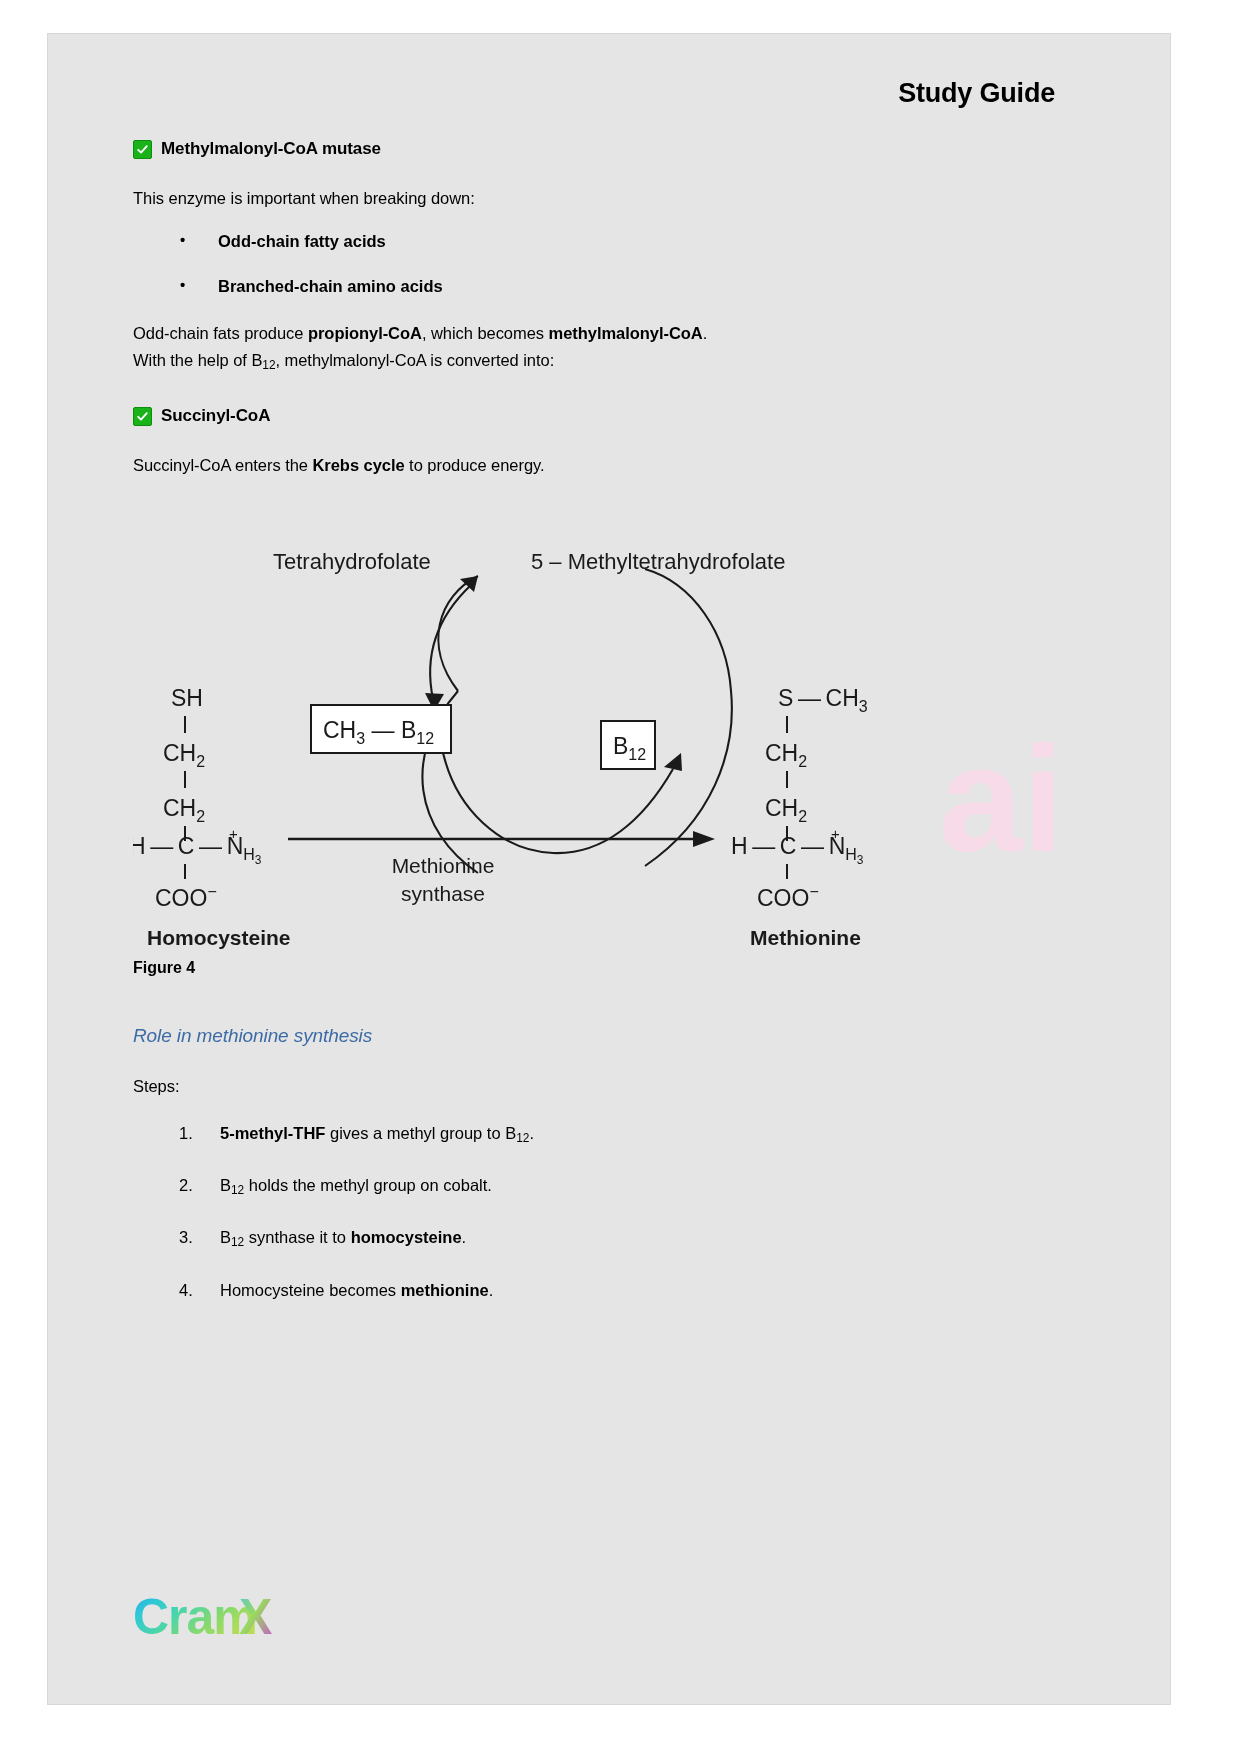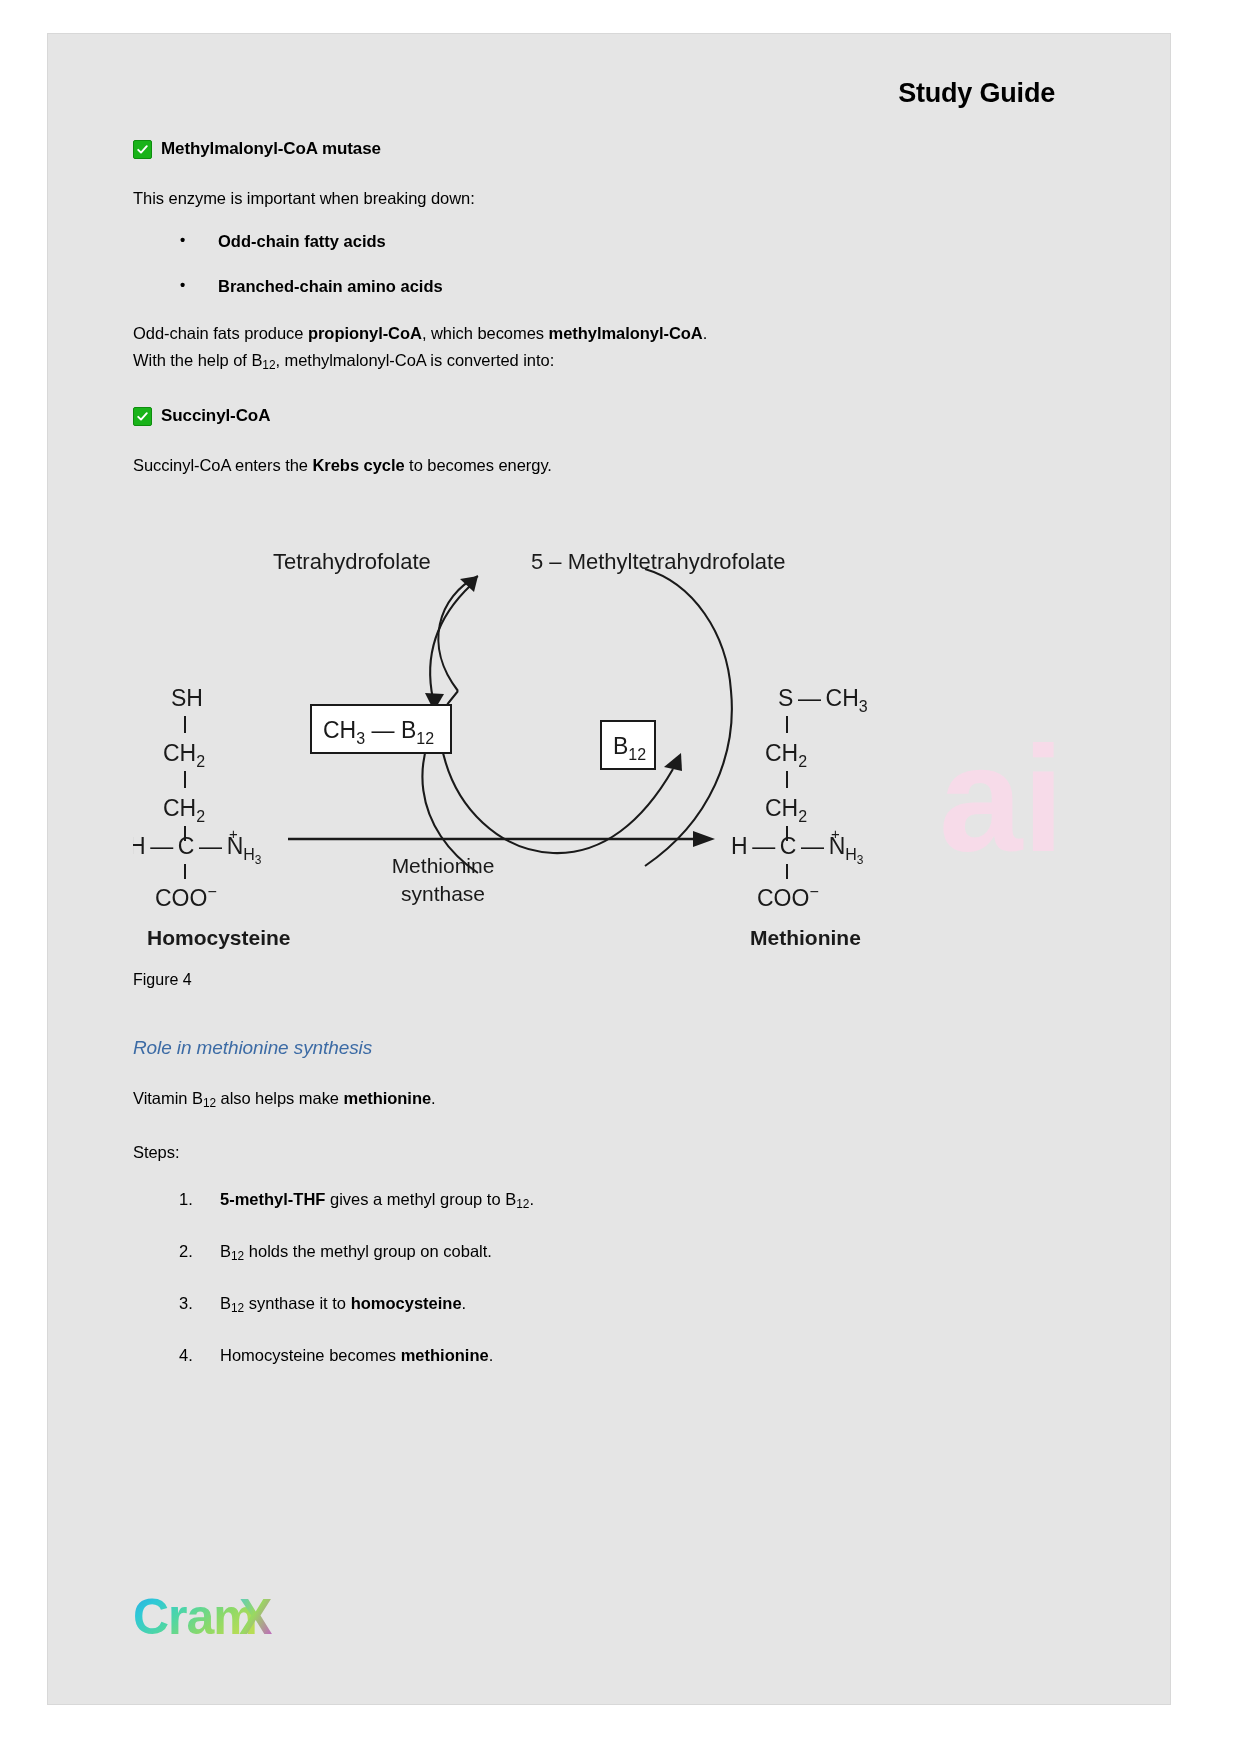--- a/index.html
+++ b/index.html
@@ -132,22 +132,22 @@
   
   .figure-wrap {
     position: relative;
     margin-top: 42px;
     height: 430px;
     width: 100%;
   }
   .figure-wrap svg { display: block; }
   .figure-caption {
     font-size: 16px;
-    font-weight: normal;
-    margin-top: 20px;
+    font-weight: bold;
+    margin-top: 8px;
   }
 
   
   .sec-heading {
     font-size: 19px;
     font-weight: normal;
     font-style: italic;
     color: #3c6ba5;
     margin-top: 48px;
     letter-spacing: -0.1px;
@@ -195,21 +195,21 @@
     <div class="check-line">
       <span class="check-box">
         <svg width="13" height="13" viewBox="0 0 13 13" aria-hidden="true">
           <path d="M2.2 6.8 L5 9.6 L10.8 3.2" fill="none" stroke="#ffffff" stroke-width="1.9" stroke-linecap="round" stroke-linejoin="round"></path>
         </svg>
       </span>
       <span class="check-label">Succinyl-CoA</span>
     </div>
 
     <p class="para">
-      <span>Succinyl-CoA enters the </span><b>Krebs cycle</b><span> to becomes energy.</span>
+      <span>Succinyl-CoA enters the </span><b>Krebs cycle</b><span> to produce energy.</span>
     </p>
 
     <div class="figure-wrap">
       <svg width="954" height="430" viewBox="0 0 954 430">
 
         <g opacity="1">
           <text x="806" y="330" font-family="Liberation Sans, sans-serif" font-size="150" font-weight="bold" fill="#f7dbe9">ai</text>
         </g>
 
         <g fill="none" stroke="#1a1a1a" stroke-width="2.1">
@@ -282,23 +282,20 @@
           <text x="624" y="385">COO<tspan font-size="16" dy="-9">−</tspan></text>
         </g>
         <text x="617" y="424" font-family="Liberation Sans, sans-serif" font-size="21" font-weight="bold" fill="#1a1a1a">Methionine</text>
       </svg>
     </div>
 
     <div class="figure-caption">Figure 4</div>
 
     <div class="sec-heading">Role in methionine synthesis</div>
 
-    <p class="para">
-      <span>Vitamin B</span><sub>12</sub><span> also helps make </span><b>methionine</b><span>.</span>
-    </p>
 
     <p class="para">Steps:</p>
 
     <ol class="steps">
       <li>
         <b>5-methyl-THF</b><span> gives a methyl group to B</span><sub>12</sub><span>.</span>
       </li>
       <li>
         <span>B</span><sub>12</sub><span> holds the methyl group on cobalt.</span>
       </li>

